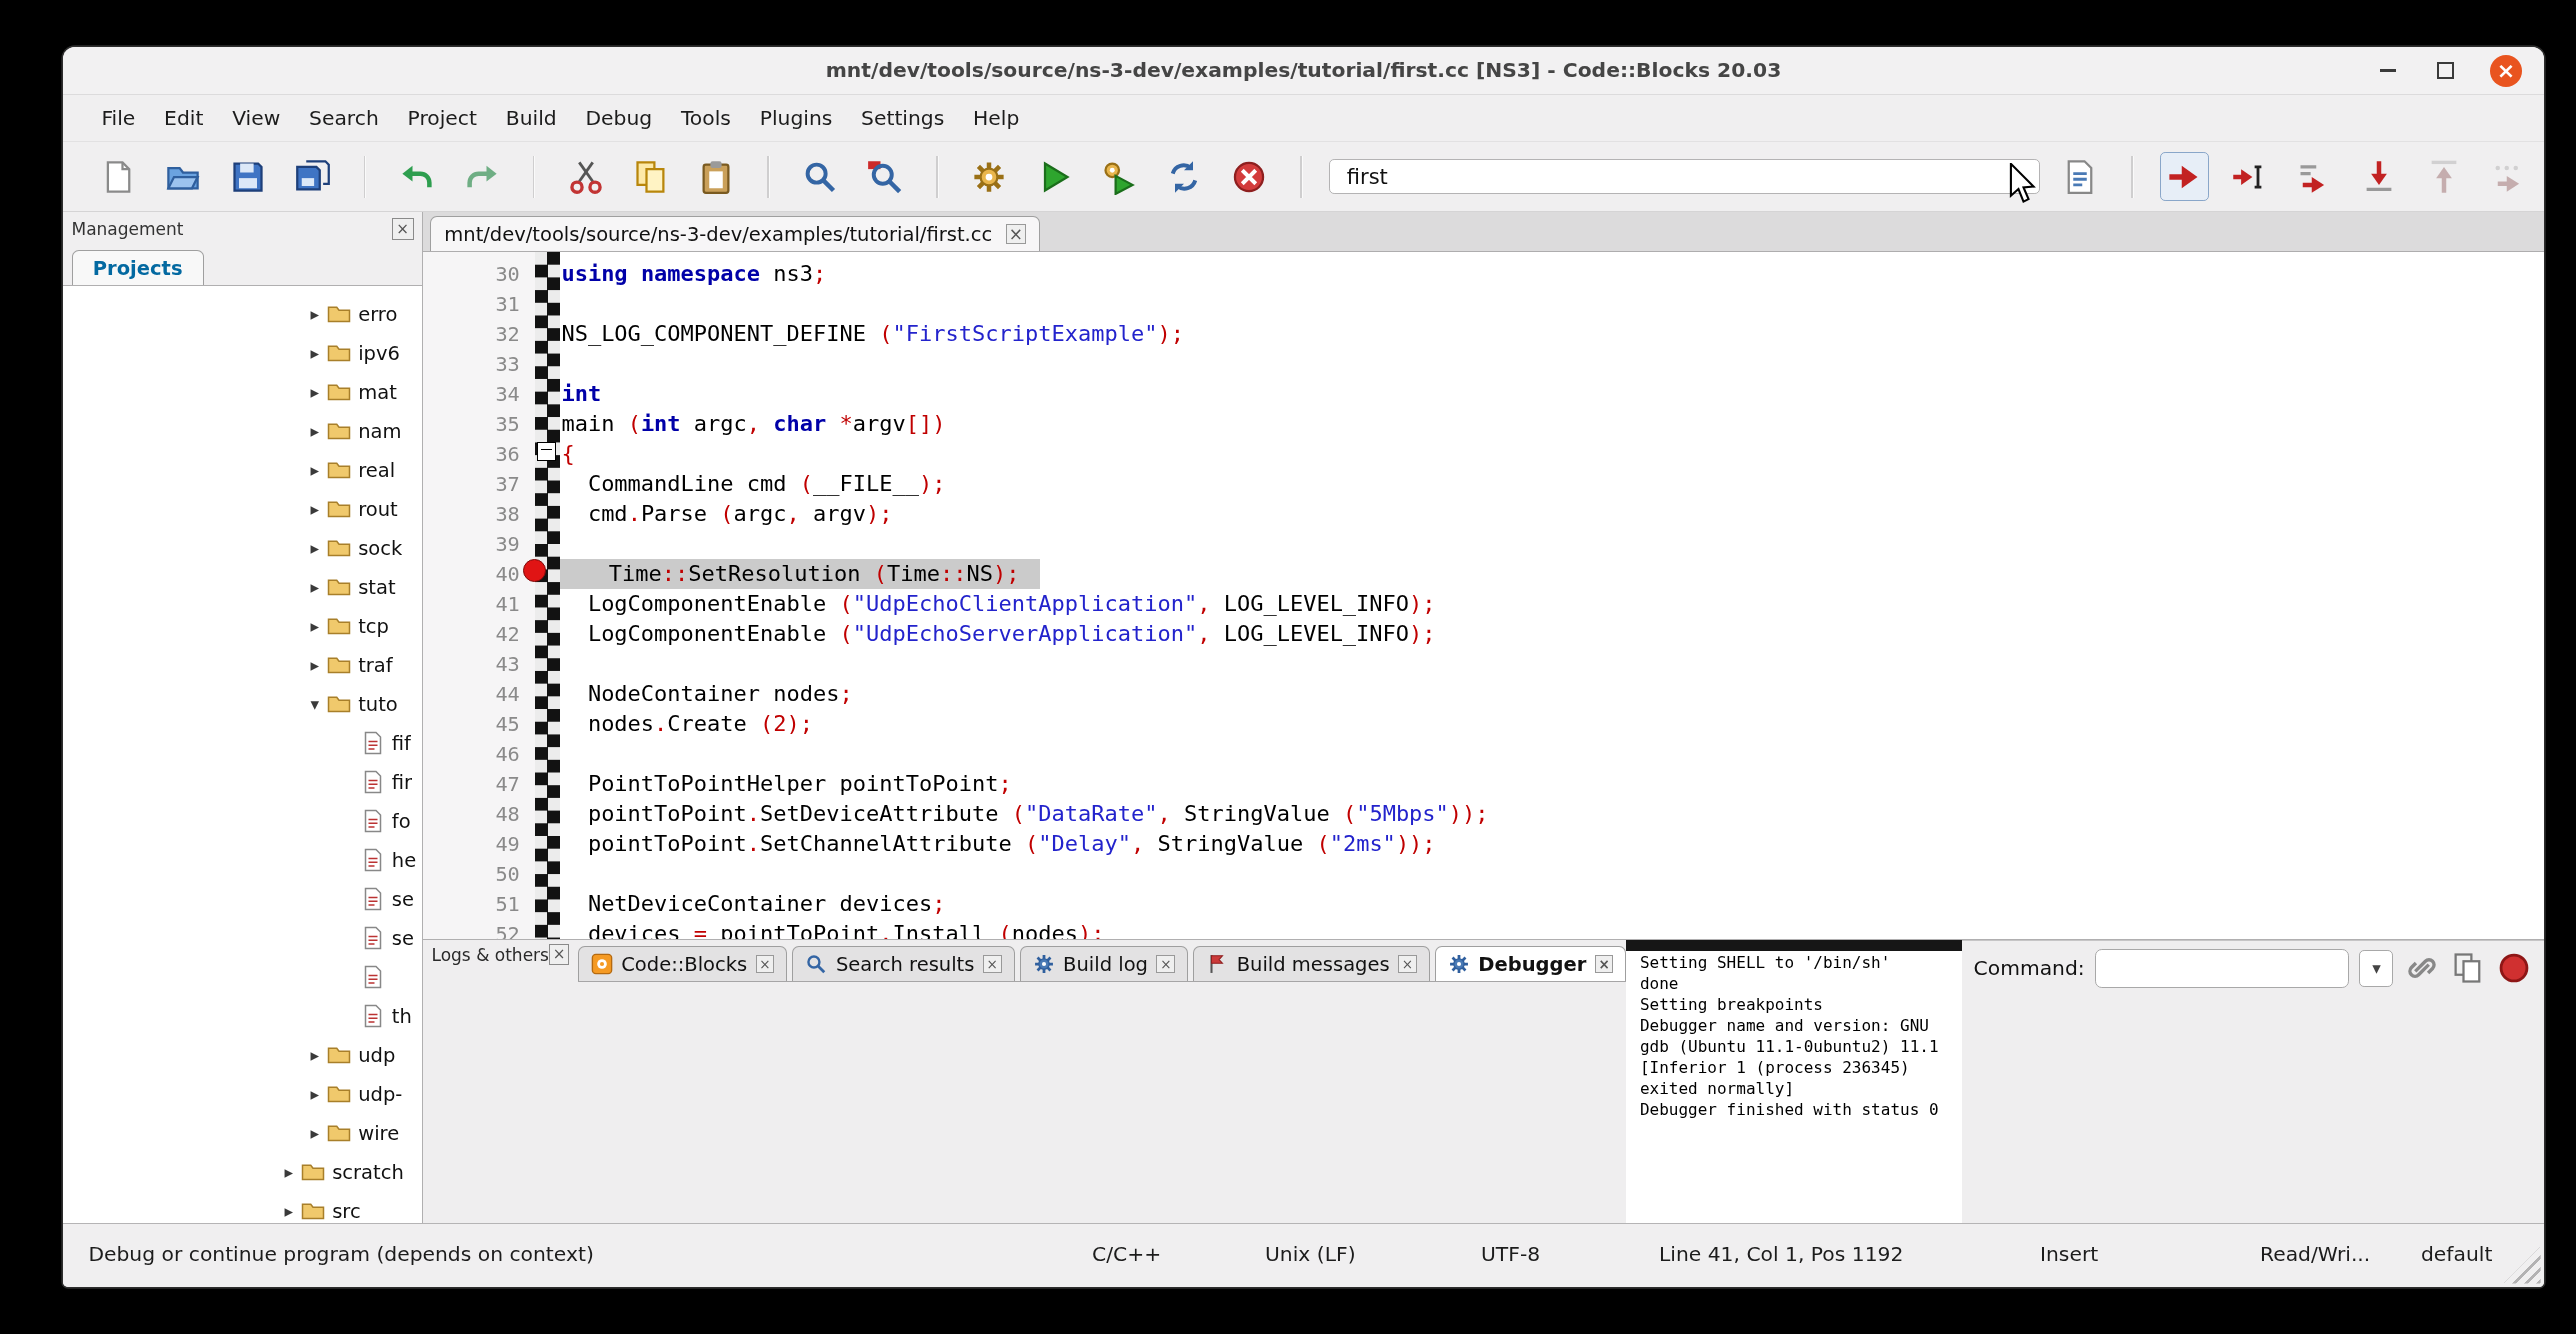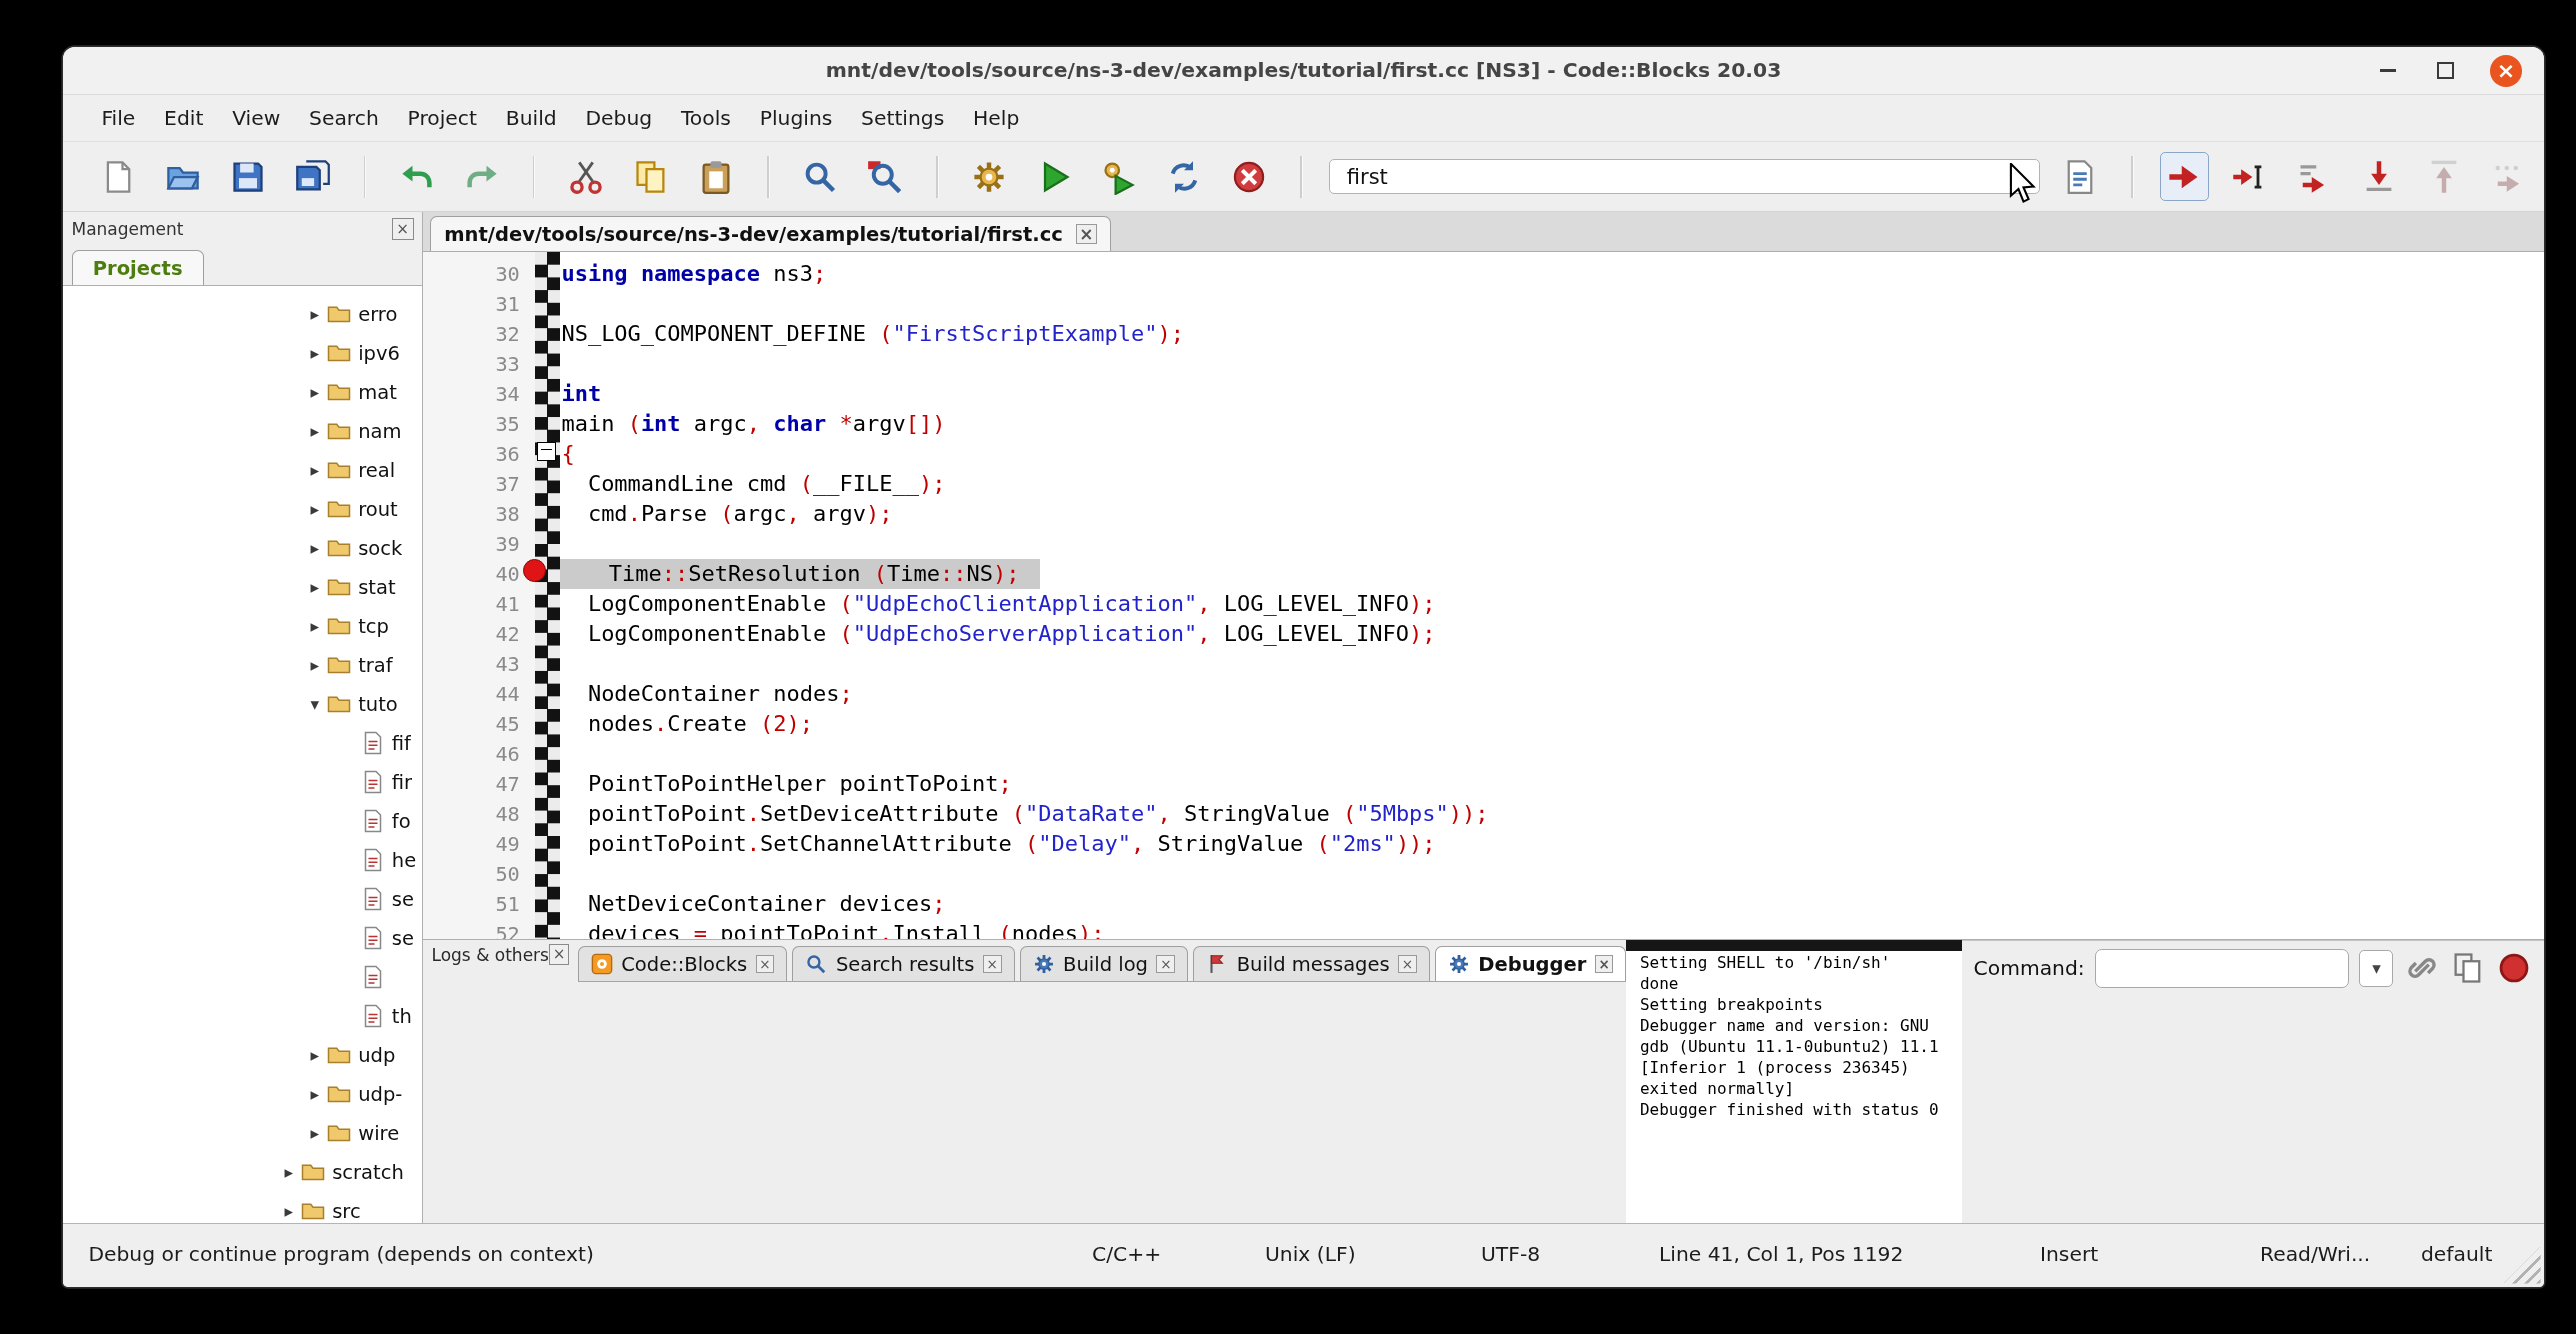--- a/index.html
+++ b/index.html
@@ -42,37 +42,37 @@
   
   .mainrow{flex:1;display:flex;min-height:0;}
   .mgmt{width:359px;flex:none;display:flex;flex-direction:column;background:#f0eff0;
         border-right:1.7px solid #b0afb0;min-height:0;}
   .mgmt-head{height:34px;flex:none;display:flex;align-items:center;padding:0 8.5px;font-size:17px;color:#333;}
   .xbox{margin-left:auto;width:22px;height:22px;border:1.7px solid #8a8a8a;box-sizing:border-box;
         display:flex;align-items:center;justify-content:center;font-size:15.2px;color:#555;background:#efefef;}
   .mgmt-tabs{height:39px;flex:none;display:flex;align-items:flex-end;padding-left:8.5px;
              border-bottom:1.7px solid #b0afb0;}
   .mgmt-tab{height:34px;background:#f8f8f8;border:1.7px solid #9f9f9f;border-bottom:none;
-            border-radius:6.8px 6.8px 0 0;padding:0 20.3px;font-size:19.5px;font-weight:bold;color:#4d7c0f;
+            border-radius:6.8px 6.8px 0 0;padding:0 20.3px;font-size:19.5px;font-weight:bold;color:#0369a1;
             display:flex;align-items:center;}
   .tree{flex:1;background:#fff;overflow:hidden;padding-top:8.5px;}
   .tree-row{height:39px;display:flex;align-items:center;white-space:nowrap;overflow:hidden;
             font-size:19.5px;color:#111;}
   .chev{width:25.4px;flex:none;color:#3a3a3a;font-size:17px;text-align:center;}
   .treeicon{width:24px;height:24px;flex:none;margin-right:6.8px;}
   .tree-label{overflow:hidden;}
 
   .rightcol{flex:1;display:flex;flex-direction:column;min-width:0;min-height:0;}
 
   
   .editor{flex:1;display:flex;flex-direction:column;min-height:0;}
   .tabbar{height:39px;flex:none;background:#dcdbdc;display:flex;align-items:flex-end;padding-left:6.8px;
           border-bottom:0.8px solid #aeadae;}
   .etab{height:34px;background:#f7f6f7;border:1.7px solid #9f9f9f;border-bottom:none;border-radius:6.8px 6.8px 0 0;
-        display:flex;align-items:center;gap:13.5px;padding:0 13.5px;font-size:19.5px;font-weight:bold;color:#111;}
+        display:flex;align-items:center;gap:13.5px;padding:0 13.5px;font-size:19.5px;font-weight:normal;color:#111;}
   .tab-x{color:#555;font-size:17px;width:20.3px;height:20.3px;border:1.7px solid #999;box-sizing:border-box;
          display:flex;align-items:center;justify-content:center;background:#efefef;}
   .code{flex:1;position:relative;background:#fff;overflow:hidden;}
   .gutter-bg{position:absolute;left:0;top:0;bottom:0;width:112px;background:#f6f5f6;border-right:0.8px solid #e5e5e5;}
   .margin-bg{position:absolute;left:112px;top:0;bottom:0;width:25.4px;
              background:conic-gradient(#121212 0 25%,#ececec 0 50%,#121212 0 75%,#ececec 0);
              background-size:25.4px 25.4px;}
   .rows{position:absolute;inset:0;padding-top:6.8px;}
   .code-row{display:flex;height:30px;line-height:30px;font-family:"DejaVu Sans Mono",monospace;font-size:22px;white-space:pre;}
   .lnum{width:112px;flex:none;text-align:right;padding-right:15.2px;box-sizing:border-box;

